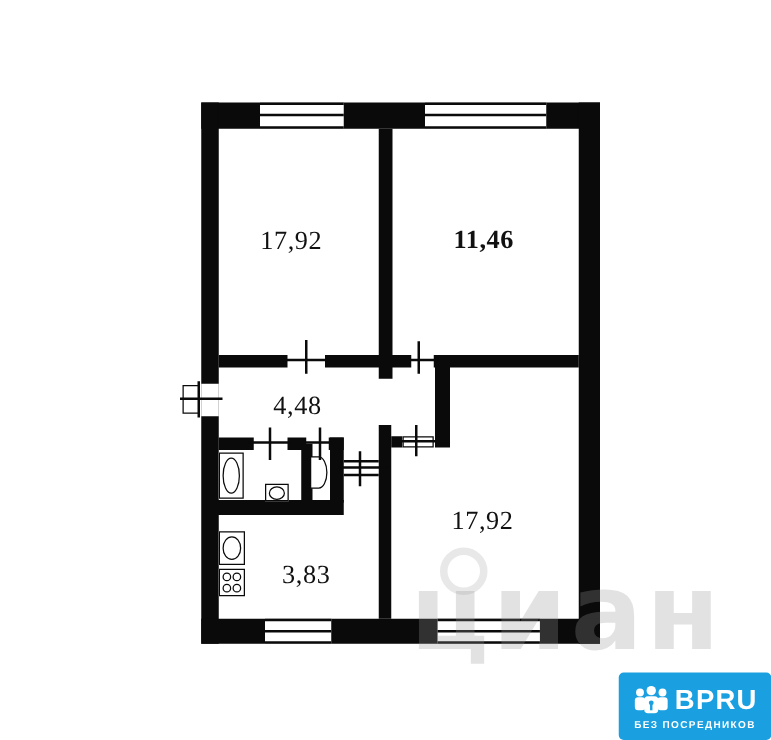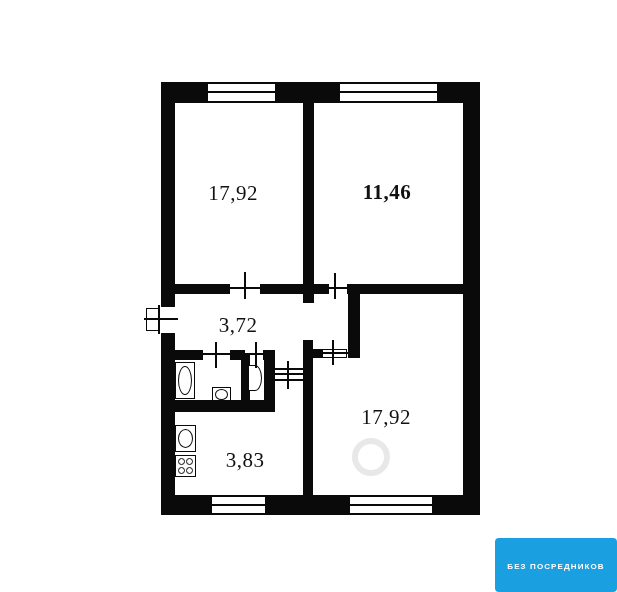--- a/index.html
+++ b/index.html
@@ -95,23 +95,37 @@
   <div class="fx" style="left:175px;top:425px;width:21px;height:27px;"></div>
   <div class="fx fx-ellipse" style="left:178px;top:429px;width:15px;height:19px;"></div>
   <div class="fx" style="left:175px;top:455px;width:21px;height:22px;"></div>
   <div class="burner" style="left:178px;top:458px;width:7px;height:7px;"></div>
   <div class="burner" style="left:186px;top:458px;width:7px;height:7px;"></div>
   <div class="burner" style="left:178px;top:467px;width:7px;height:7px;"></div>
   <div class="burner" style="left:186px;top:467px;width:7px;height:7px;"></div>
 
   <div class="room-label" style="left:233px;top:193px;">17,92</div>
   <div class="room-label" style="left:387px;top:192px;font-weight:bold;">11,46</div>
-  <div class="room-label" style="left:238px;top:325px;">3,72</div>
+  <div class="room-label" style="left:238px;top:325px;">4,48</div>
   <div class="room-label" style="left:245px;top:460px;">3,83</div>
   <div class="room-label" style="left:386px;top:417px;">17,92</div>
 
   <div class="watermark-circle"></div>
+  <div class="watermark-text">циан</div>
 
   <div class="logo">
+    <div class="logo-top">
+      <svg width="30" height="24" viewBox="0 0 40 32">
+        <circle cx="8" cy="8" r="4.2" fill="#fff"></circle>
+        <rect x="2.5" y="13" width="11" height="14" rx="3.5" fill="#fff"></rect>
+        <circle cx="32" cy="8" r="4.2" fill="#fff"></circle>
+        <rect x="26.5" y="13" width="11" height="14" rx="3.5" fill="#fff"></rect>
+        <circle cx="20" cy="6" r="5" fill="#fff"></circle>
+        <rect x="12.5" y="12" width="15" height="18" rx="4" fill="#fff"></rect>
+        <circle cx="20" cy="19" r="2.6" fill="#1A9FE0"></circle>
+        <rect x="18.7" y="20.5" width="2.6" height="6.5" fill="#1A9FE0"></rect>
+      </svg>
+      <span class="logo-brand">BPRU</span>
+    </div>
     <div class="logo-tagline">БЕЗ ПОСРЕДНИКОВ</div>
   </div>
 
 </div>
 
 </body></html>

